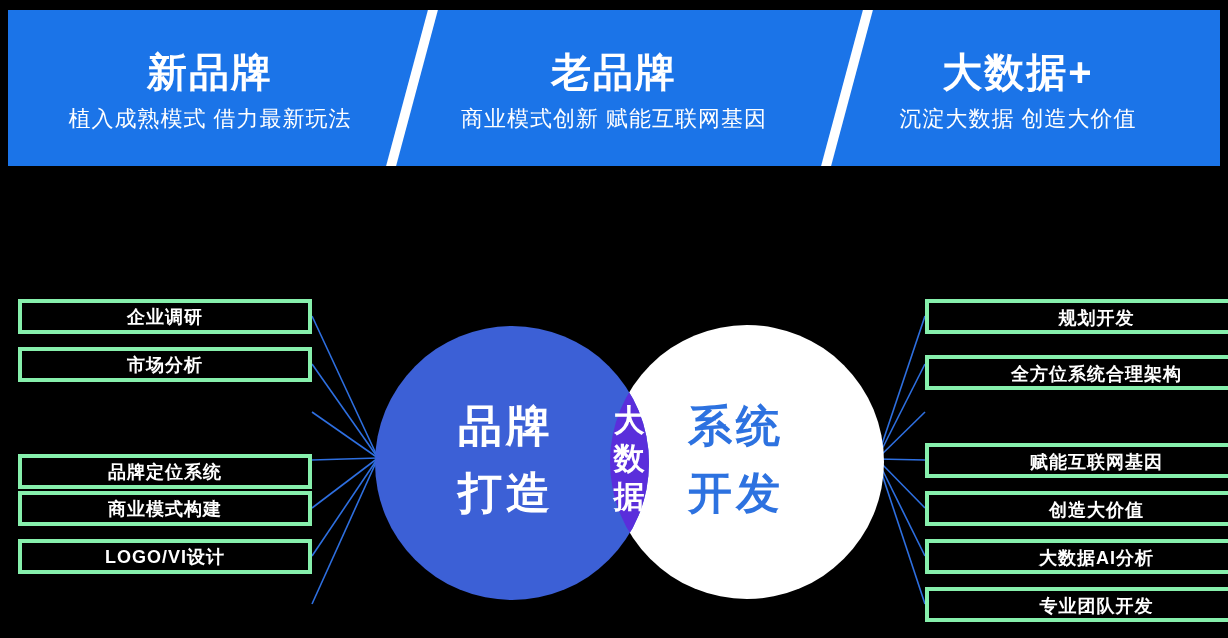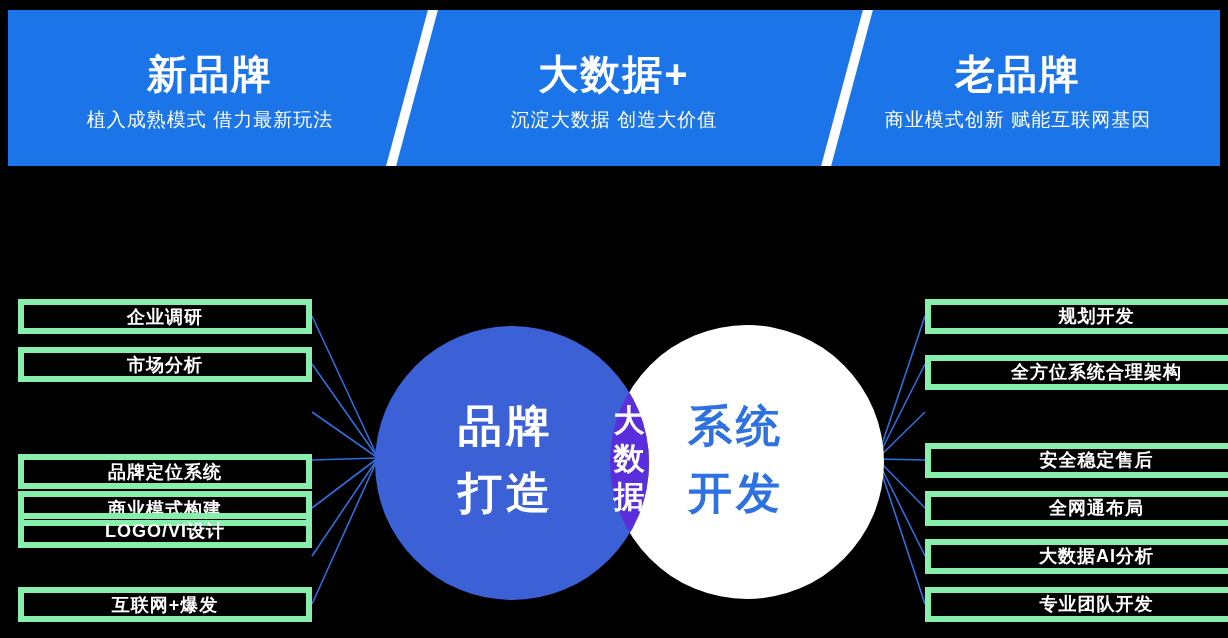--- a/index.html
+++ b/index.html
@@ -35,21 +35,21 @@
     color: #fff;
     text-align: center;
   }
   .banner-title {
     font-size: 40px;
     font-weight: 700;
     letter-spacing: 2px;
     line-height: 1;
   }
   .banner-subtitle {
-    font-size: 19px;
+    font-size: 22px;
     font-weight: 400;
     letter-spacing: 1px;
     line-height: 1;
   }
   .slash-divider {
     position: absolute;
     top: -10px;
     width: 10px;
     height: 176px;
     background: #fff;
@@ -80,21 +80,21 @@
     font-family: "Liberation Sans", "DejaVu Sans", sans-serif;
     font-size: 31px; font-weight: 700;
     fill: #FFFFFF;
   }
   .connector { stroke: #2E6FE0; stroke-width: 1.6; }
 
   
   .item-box {
     position: absolute;
     height: 35px;
-    border: 6px solid #86efac;
+    border: 4px solid #86efac;
     background: transparent;
     color: #FFFFFF;
     display: flex;
     align-items: center;
     justify-content: center;
     font-size: 18px;
     font-weight: 700;
     letter-spacing: 1px;
   }
   .item-box.left  { left: 18px;  width: 294px; }
@@ -104,26 +104,26 @@
 <body>
 
 <div class="stage">
 
   <div class="banner">
     <div class="banner-section">
       <div class="banner-title">新品牌</div>
       <div class="banner-subtitle">植入成熟模式 借力最新玩法</div>
     </div>
     <div class="banner-section">
+      <div class="banner-title">老品牌</div>
+      <div class="banner-subtitle">商业模式创新 赋能互联网基因</div>
+    </div>
+    <div class="banner-section">
       <div class="banner-title">大数据+</div>
       <div class="banner-subtitle">沉淀大数据 创造大价值</div>
-    </div>
-    <div class="banner-section">
-      <div class="banner-title">老品牌</div>
-      <div class="banner-subtitle">商业模式创新 赋能互联网基因</div>
     </div>
     <div class="slash-divider first"></div>
     <div class="slash-divider second"></div>
   </div>
 
   <svg class="diagram-svg" viewBox="0 0 1228 638">
     <defs>
       <clipPath id="leftCircleClip">
         <circle cx="512" cy="463" r="137"></circle>
       </clipPath>
@@ -169,38 +169,35 @@
   </div>
   <div class="item-box left" style="top:347px">
     <span>市场分析</span>
   </div>
   <div class="item-box left" style="top:454px">
     <span>品牌定位系统</span>
   </div>
   <div class="item-box left" style="top:491px">
     <span>商业模式构建</span>
   </div>
-  <div class="item-box left" style="top:513px">
+  <div class="item-box left" style="top:539px">
     <span>LOGO/VI设计</span>
-  </div>
-  <div class="item-box left" style="top:587px">
-    <span>互联网+爆发</span>
   </div>
 
   <div class="item-box right" style="top:299px">
     <span>规划开发</span>
   </div>
   <div class="item-box right" style="top:355px">
     <span>全方位系统合理架构</span>
   </div>
   <div class="item-box right" style="top:443px">
-    <span>安全稳定售后</span>
+    <span>赋能互联网基因</span>
   </div>
   <div class="item-box right" style="top:491px">
-    <span>全网通布局</span>
+    <span>创造大价值</span>
   </div>
   <div class="item-box right" style="top:539px">
     <span>大数据AI分析</span>
   </div>
   <div class="item-box right" style="top:587px">
     <span>专业团队开发</span>
   </div>
 
 </div>
 

